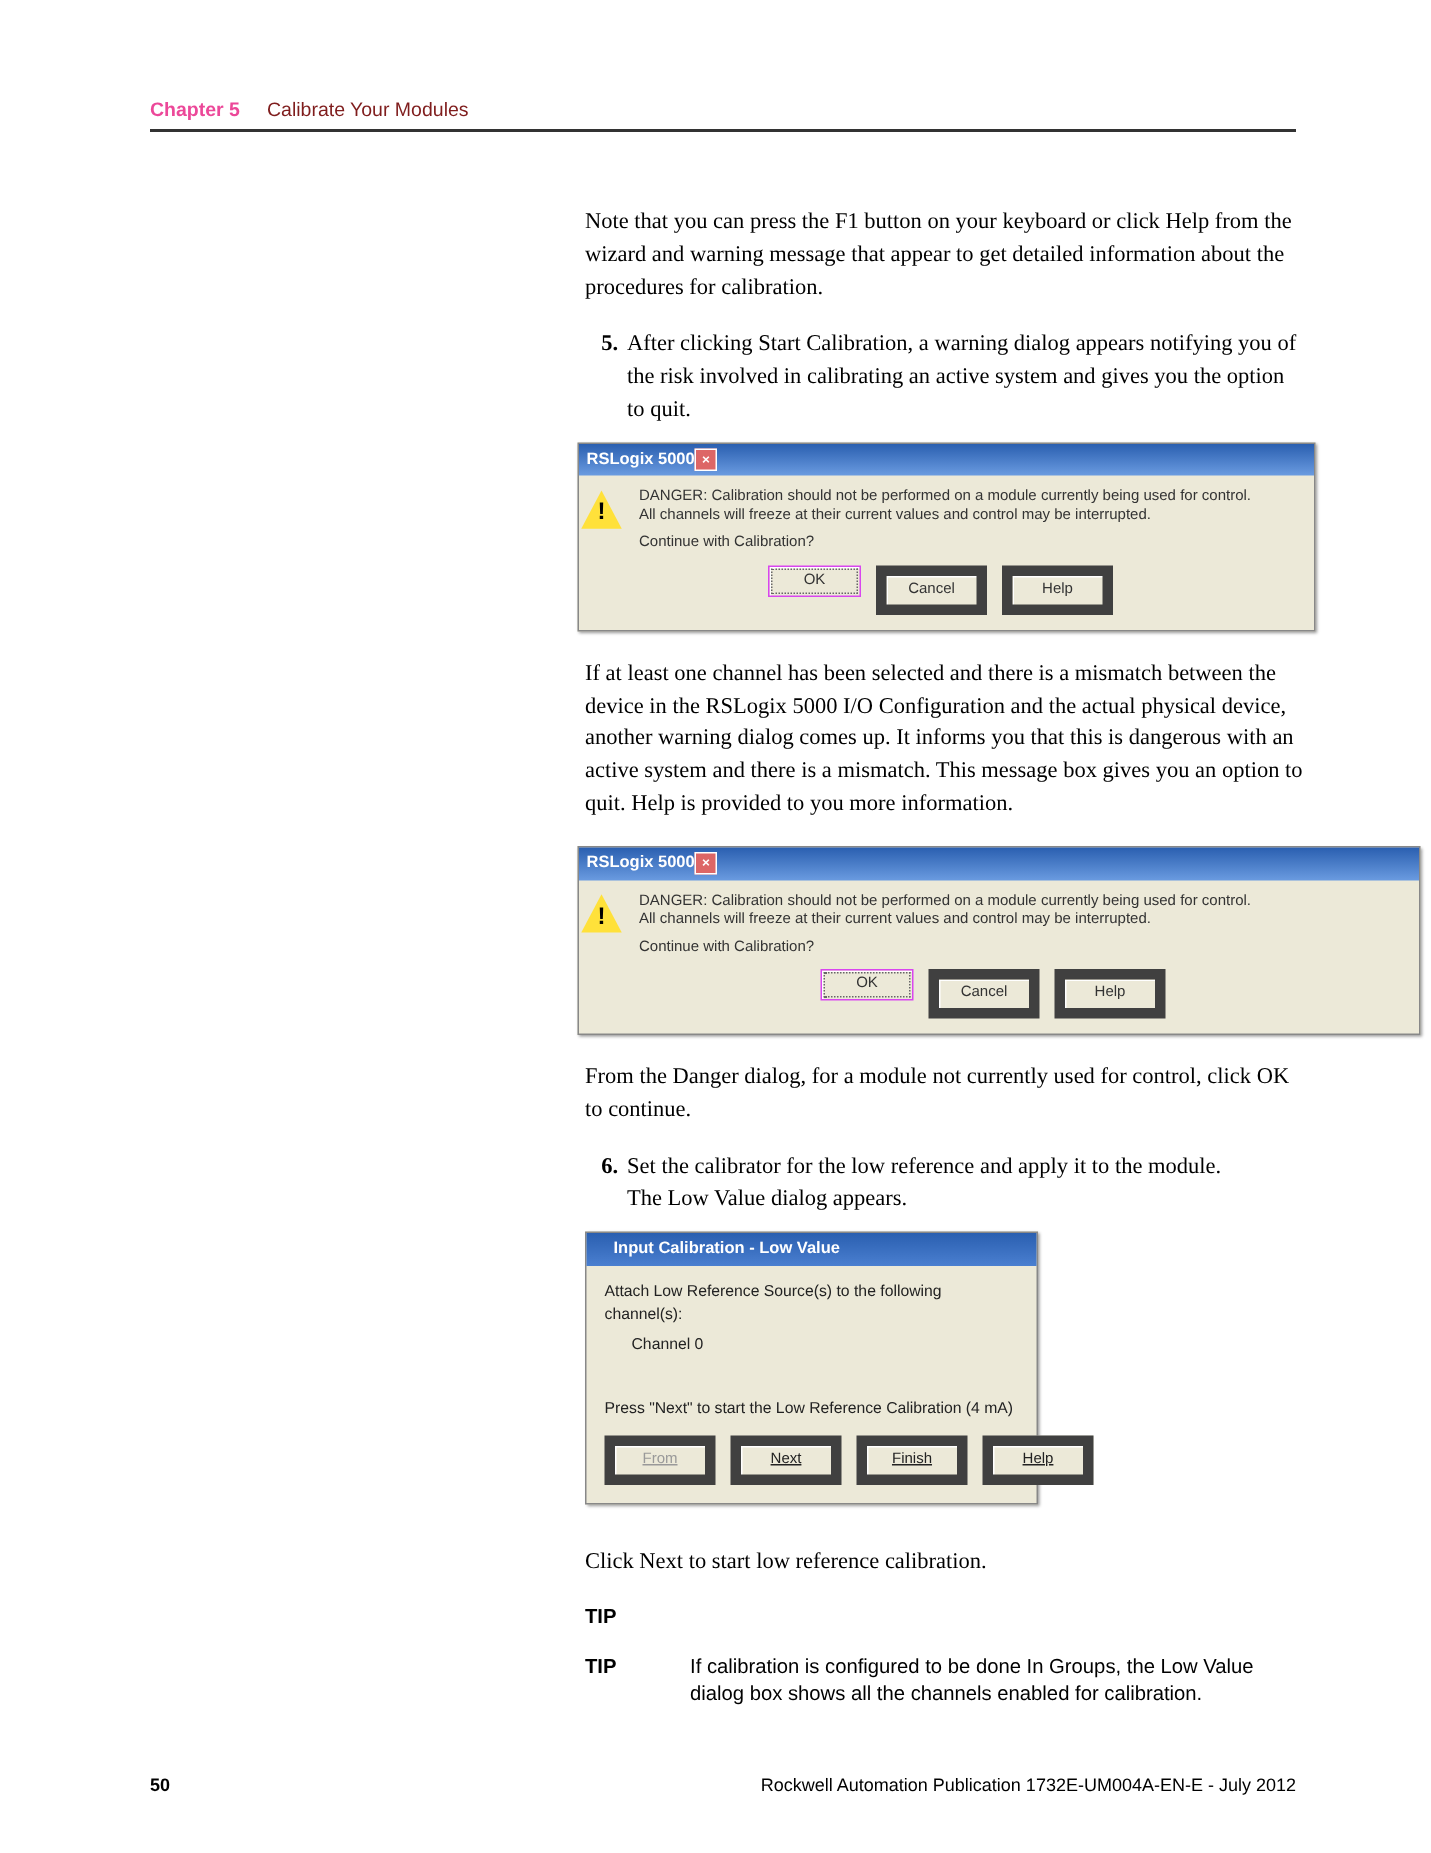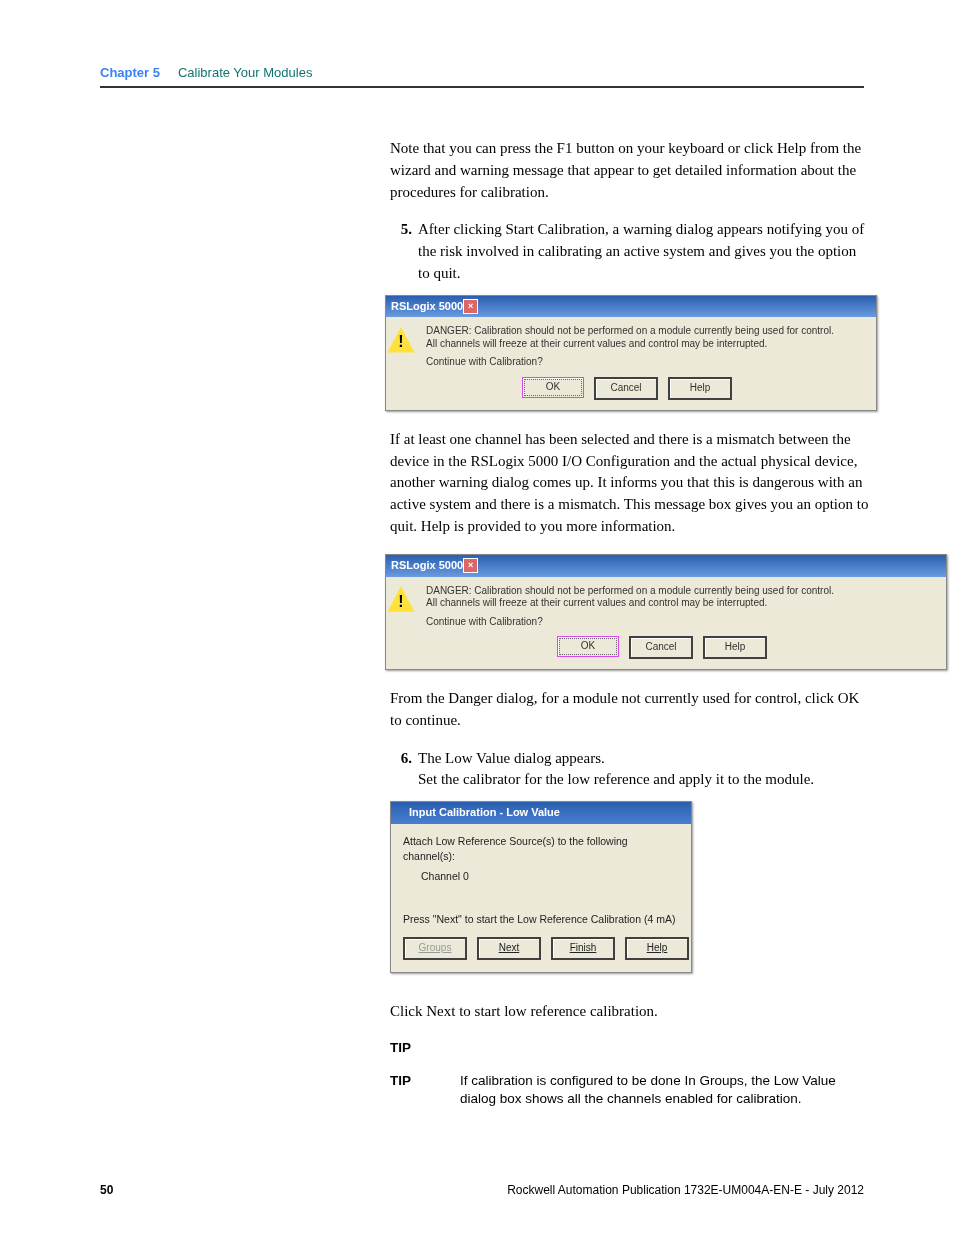--- a/index.html
+++ b/index.html
@@ -1,35 +1,35 @@
 <!DOCTYPE html>
 <html><head>
 <meta charset="utf-8">
 <style>
   body{margin:0;background:#fff;font-family:Georgia,'Times New Roman',serif;color:#000}
   .page{width:954px;height:1235px;position:relative;margin:0 auto;box-sizing:border-box;padding:65px 90px 40px 100px}
   .hdr{display:flex;align-items:baseline;gap:18px;font-family:Arial,Helvetica,sans-serif;font-size:13px;margin-bottom:6px}
-  .hdr .ch{font-weight:bold;color:#3b82f6}
-  .hdr .ct{color:#0f766e}
+  .hdr .ch{font-weight:bold;color:#ec4899}
+  .hdr .ct{color:#7f1d1d}
   .rule{height:2px;background:#333;margin-bottom:50px}
   .content{margin-left:290px;width:480px;font-size:15px;line-height:1.45}
   .para{margin:0 0 16px 0}
   .step{display:flex;margin:0 0 10px 0}
   .step .num{font-weight:bold;width:22px;flex:0 0 22px;text-align:right;margin-right:6px}
   .step .txt{flex:1}
   .dlg{border:1px solid #888;margin:8px 0 18px -5px;font-family:Tahoma,Arial,sans-serif;font-size:10px;background:#ece9d8;box-shadow:1px 1px 2px #999}
   .dlg .titlebar{background:linear-gradient(#2a5fb0,#6a9be0);color:#fff;font-weight:bold;padding:3px 5px;display:flex;justify-content:flex-start;align-items:center;font-size:11px}
   .dlg .closebox{width:13px;height:13px;background:#d66;border:1px solid #fff;color:#fff;display:flex;align-items:center;justify-content:center;font-size:9px;line-height:1}
   .dlg .body{padding:8px 8px 10px 0;color:#333}
   .warnrow{display:flex;align-items:flex-start;gap:10px}
   .warnicon{width:28px;height:28px;background:#ffe13a;position:relative;clip-path:polygon(50% 5%,95% 90%,5% 90%);border:1px solid #a80}
   .warnicon::after{content:"!";position:absolute;left:0;right:0;top:4px;text-align:center;font-weight:bold;color:#000;font-size:16px}
   .warntxt{flex:1;line-height:1.25}
   .btnrow{display:flex;justify-content:center;gap:10px;margin-top:8px}
-  .btn{min-width:60px;height:19px;background:#ece9d8;border:2px solid #404040;display:flex;align-items:center;justify-content:center;font-size:10px;box-shadow:1px 1px 0 #fff inset}
+  .btn{min-width:60px;height:19px;background:#ece9d8;border:7px solid #404040;display:flex;align-items:center;justify-content:center;font-size:10px;box-shadow:1px 1px 0 #fff inset}
   .btn.def{border:1px solid #d946ef;outline:1px dotted #666;outline-offset:-3px}
   .btn.dis{color:#999}
   
   .idlg{border:1px solid #888;margin:8px 0 28px 0;font-family:Tahoma,Arial,sans-serif;font-size:10.5px;background:#ece9d8;box-shadow:1px 1px 2px #999;width:300px}
   .idlg .titlebar2{background:linear-gradient(#2a5fb0,#4a7fd0);color:#fff;font-weight:bold;padding:3px 18px;font-size:11px}
   .idlg .ibody{padding:10px 12px 12px 12px;color:#222}
   .idlg .ibody .lbl{margin-bottom:4px}
   .idlg .ibody .ch{margin-left:18px;margin-bottom:28px}
   .idlg .btnrow2{display:flex;gap:10px;margin-top:10px}
   .tip{display:flex;margin:0 0 14px 0;font-family:Arial,Helvetica,sans-serif;font-size:13.5px;line-height:1.4}
@@ -101,34 +101,34 @@
           <div class="btn">Help</div>
         </div>
       </div>
     </div>
 
     <p class="para">From the Danger dialog, for a module not currently used for control, click OK to continue.</p>
 
     <div class="step">
       <div class="num">6.</div>
       <div class="txt">
+        <div>Set the calibrator for the low reference and apply it to the module.</div>
         <div>The Low Value dialog appears.</div>
-        <div>Set the calibrator for the low reference and apply it to the module.</div>
       </div>
     </div>
 
     <div class="idlg">
       <div class="titlebar2">Input Calibration - Low Value</div>
       <div class="ibody">
         <div class="lbl">Attach Low Reference Source(s) to  the following channel(s):</div>
         <div class="ch">Channel 0</div>
         <div class="lbl">Press "Next" to start the Low Reference Calibration  (4 mA)</div>
         <div class="btnrow2">
           <div class="btn dis">
-              <span class="underline">Groups</span>
+              <span class="underline">From</span>
             </div>
           <div class="btn">
               <span class="underline">Next</span>
             </div>
           <div class="btn">
               <span class="underline">Finish</span>
             </div>
           <div class="btn">
               <span class="underline">Help</span>
             </div>

